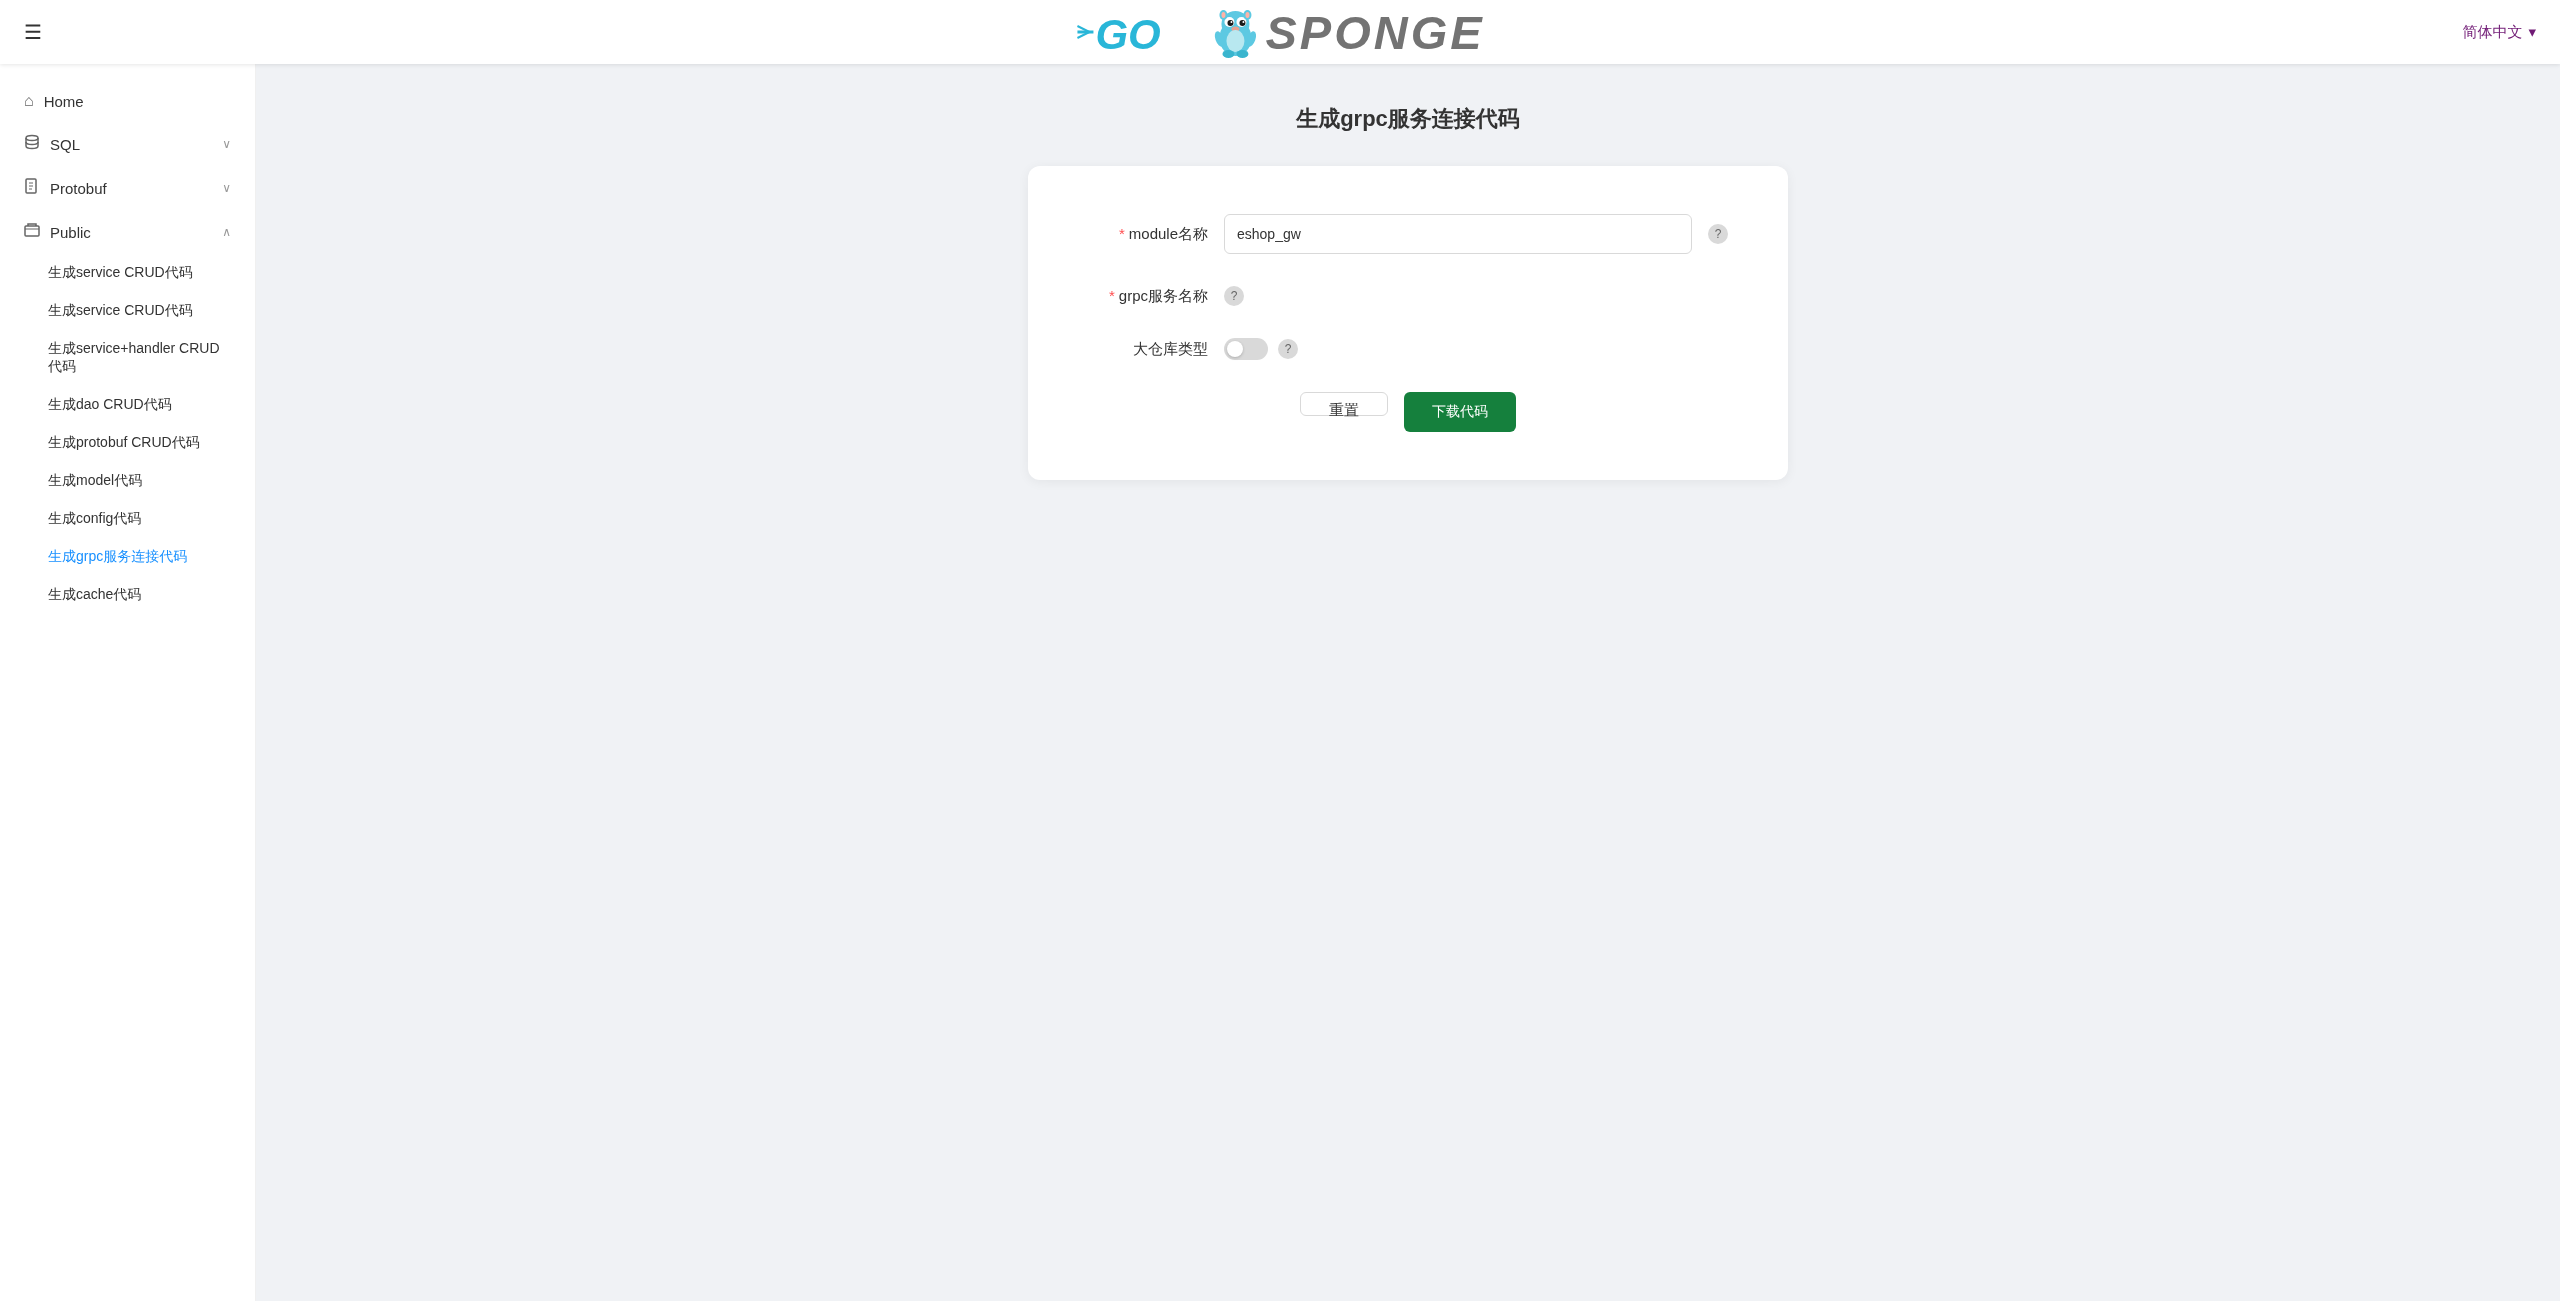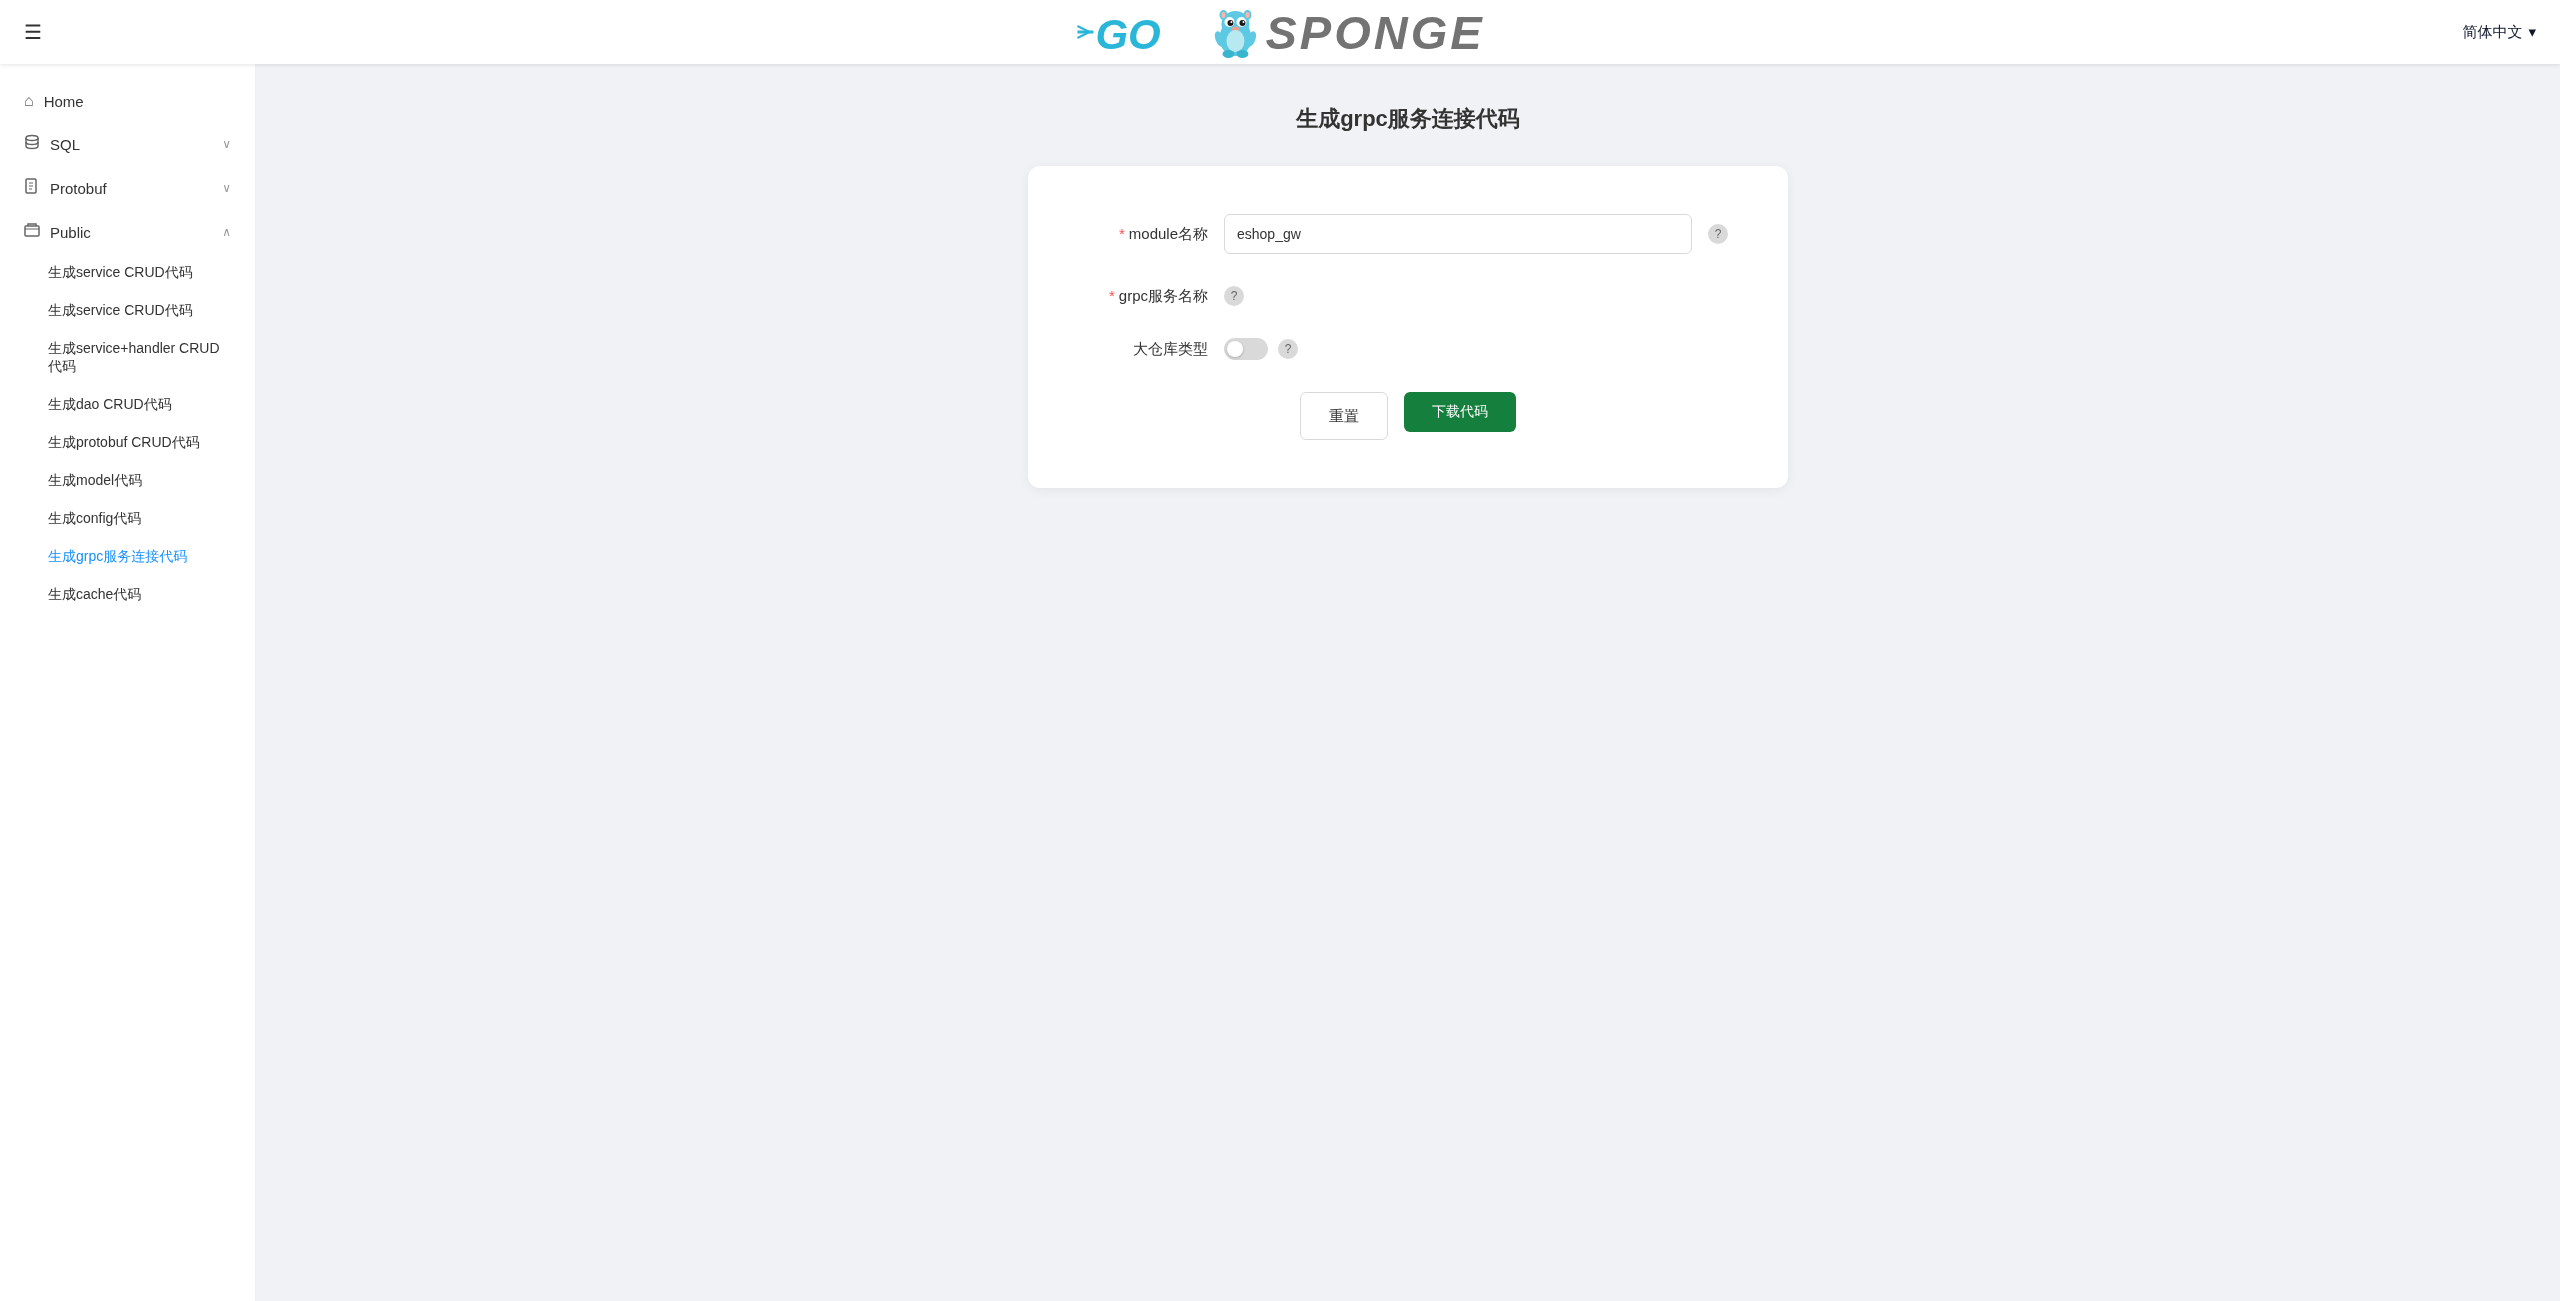--- a/index.html
+++ b/index.html
@@ -36,21 +36,21 @@
       position: absolute;
       left: 50%;
       transform: translateX(-50%);
       display: flex;
       gap: 4px;
     }
     .header-right {
       display: flex;
       align-items: center;
       gap: 6px;
-      color: #0f172a;
+      color: #701a75;
       cursor: pointer;
       font-size: 15px;
     }
 
     
     .layout {
       display: flex;
       margin-top: 64px;
       min-height: calc(100vh - 64px);
     }
@@ -206,21 +206,21 @@
       margin-top: 16px;
     }
     .btn-reset {
       padding: 8px 28px;
       border: 1px solid #d9d9d9;
       background: #fff;
       border-radius: 6px;
       font-size: 15px;
       color: #333;
       cursor: pointer;
-      height: 48px;
+      height: 24px;
     }
     .btn-download {
       padding: 8px 28px;
       border: none;
       background: #15803d;
       border-radius: 6px;
       font-size: 14px;
       color: #fff;
       cursor: pointer;
       height: 40px;

